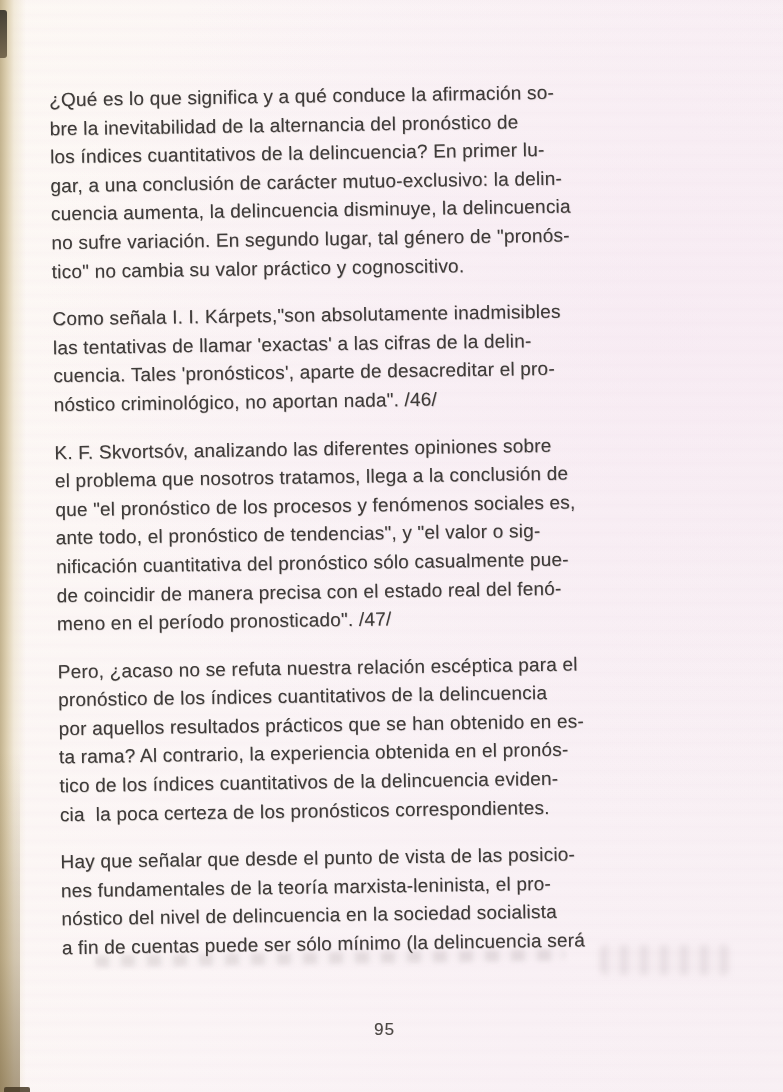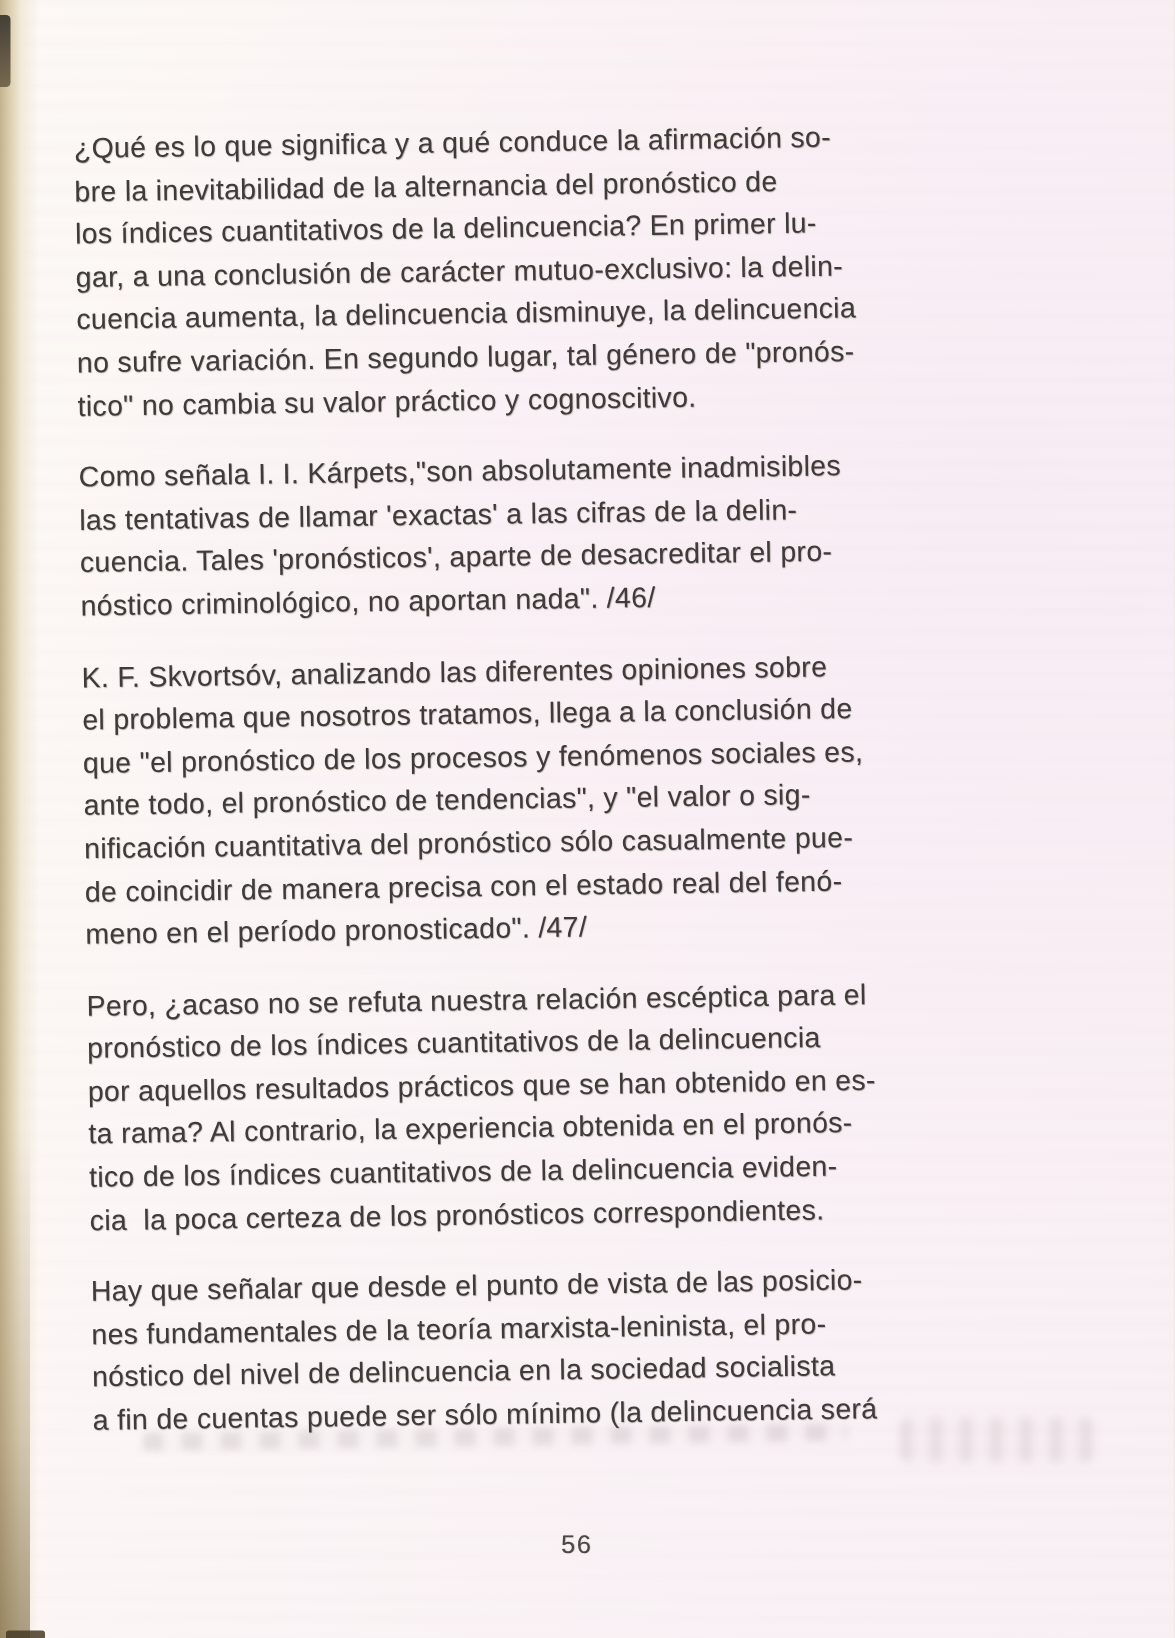--- a/index.html
+++ b/index.html
@@ -155,15 +155,15 @@
 cia  la poca certeza de los pronósticos correspondientes.</p>
     <p>Hay que señalar que desde el punto de vista de las posicio-
 nes fundamentales de la teoría marxista-leninista, el pro-
 nóstico del nivel de delincuencia en la sociedad socialista
 a fin de cuentas puede ser sólo mínimo (la delincuencia será</p>
   </div>
 
   <div class="ghost-line"></div>
   <div class="ghost-smudge"></div>
 
-  <div class="page-number">56</div>
+  <div class="page-number">95</div>
 
 </div>
 
 </body></html>

